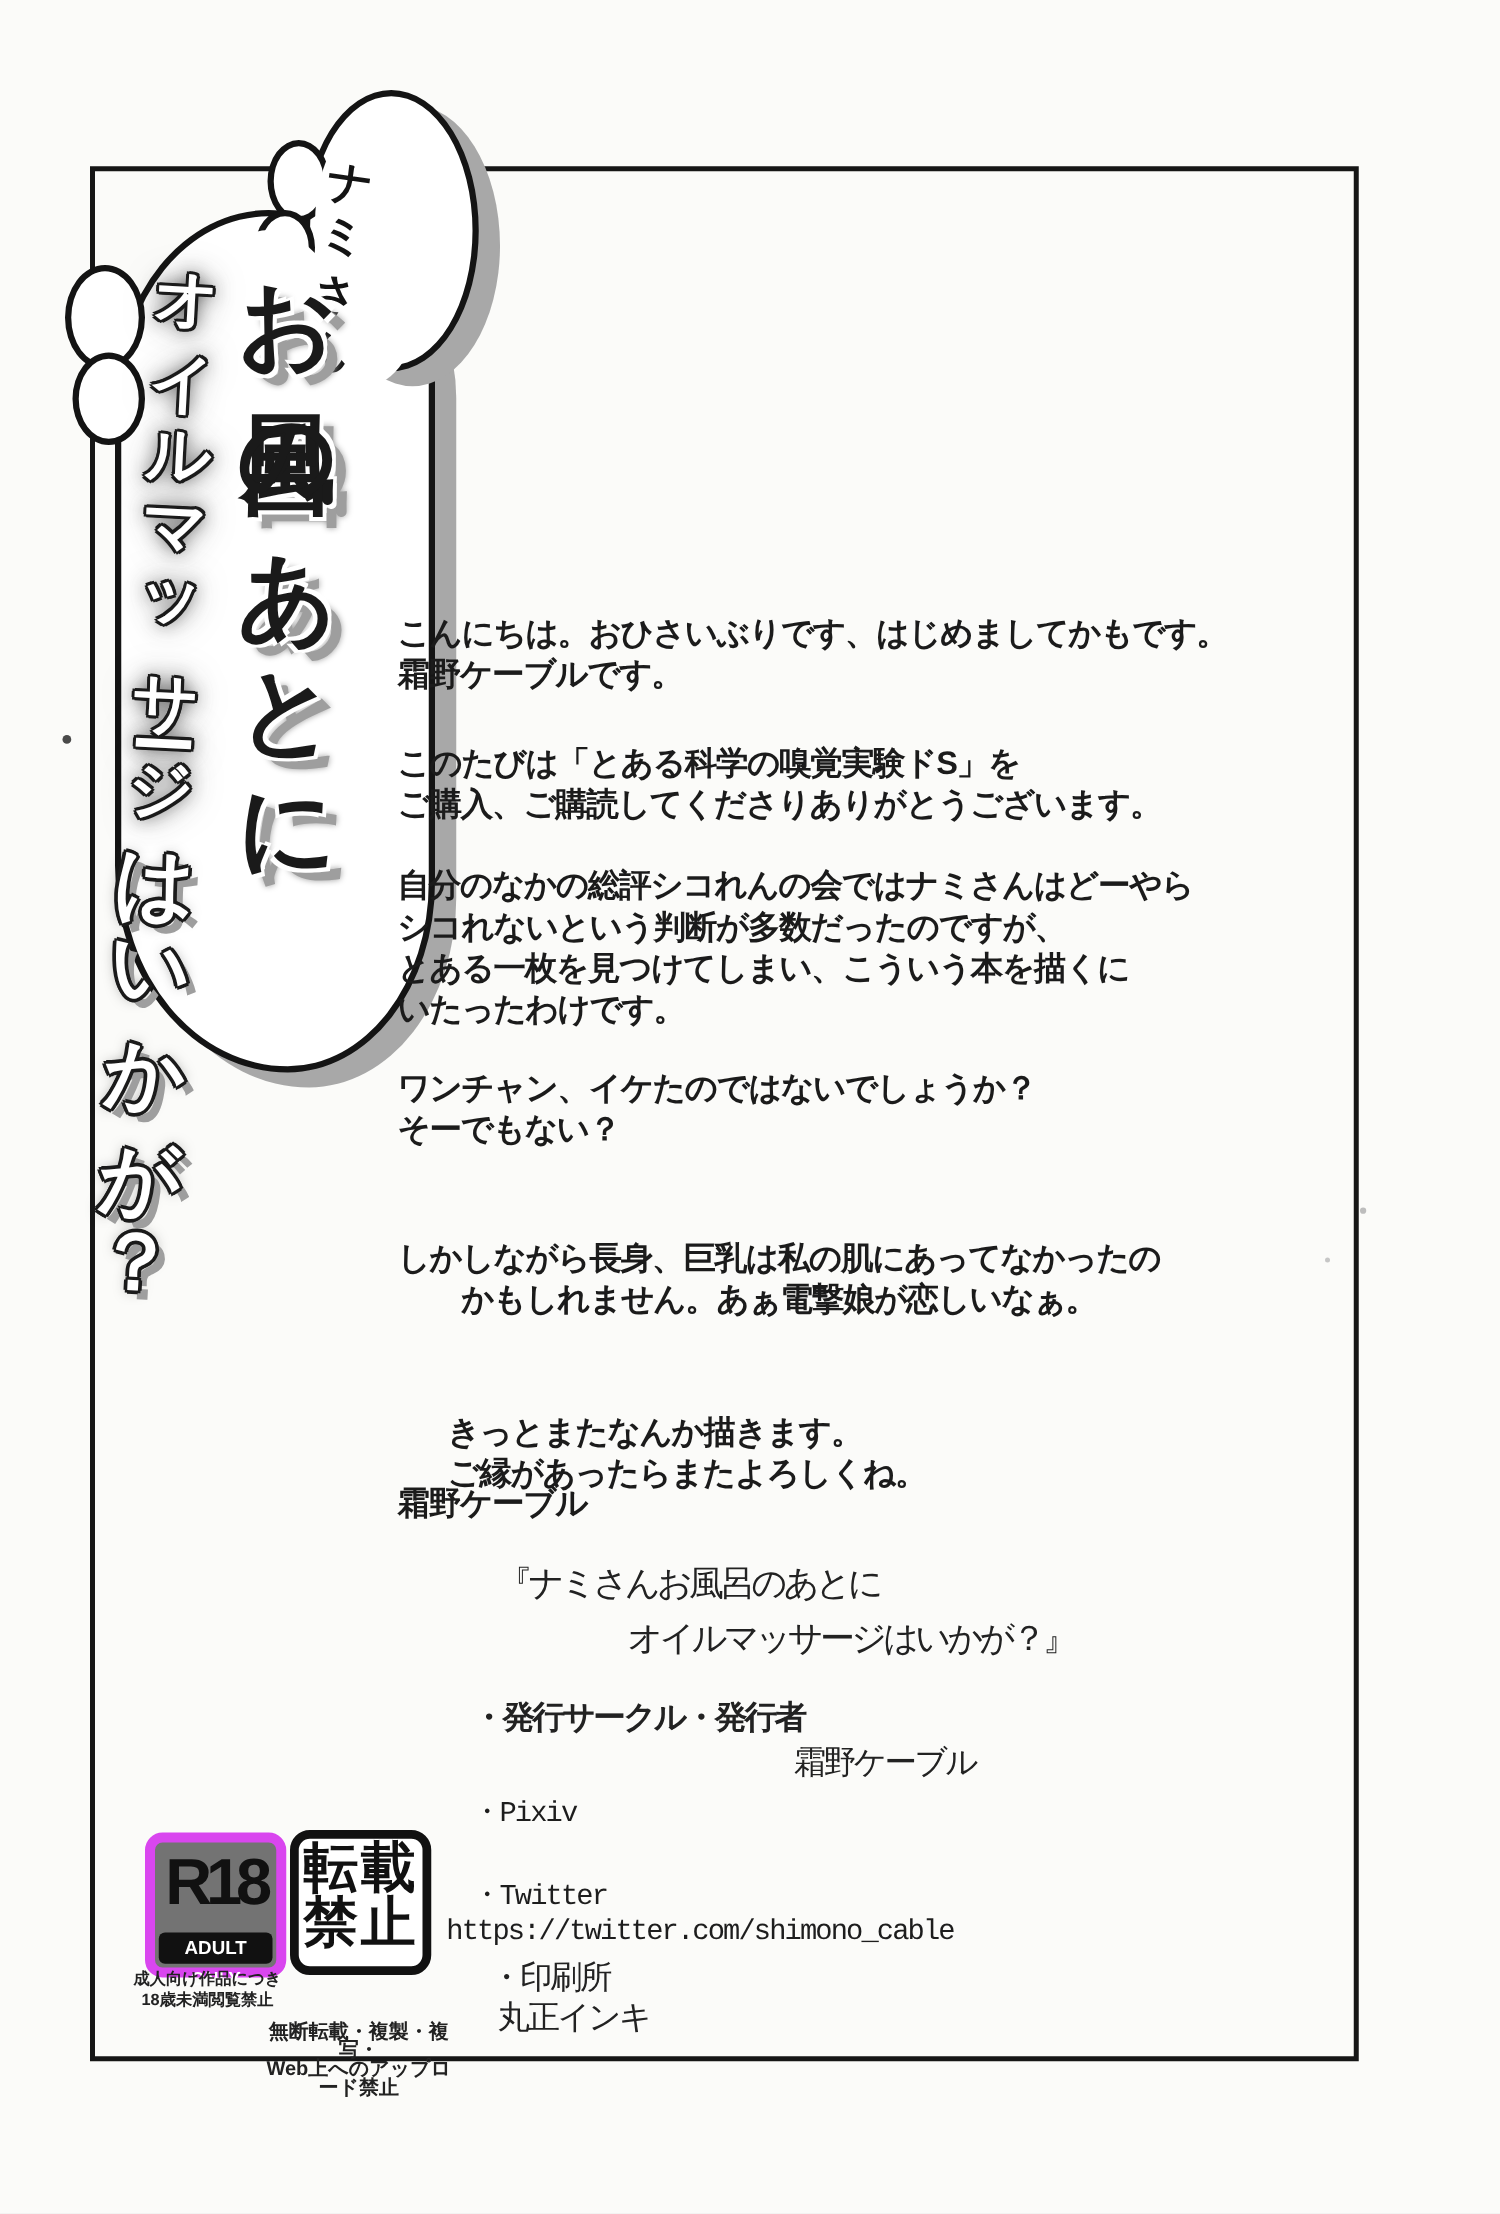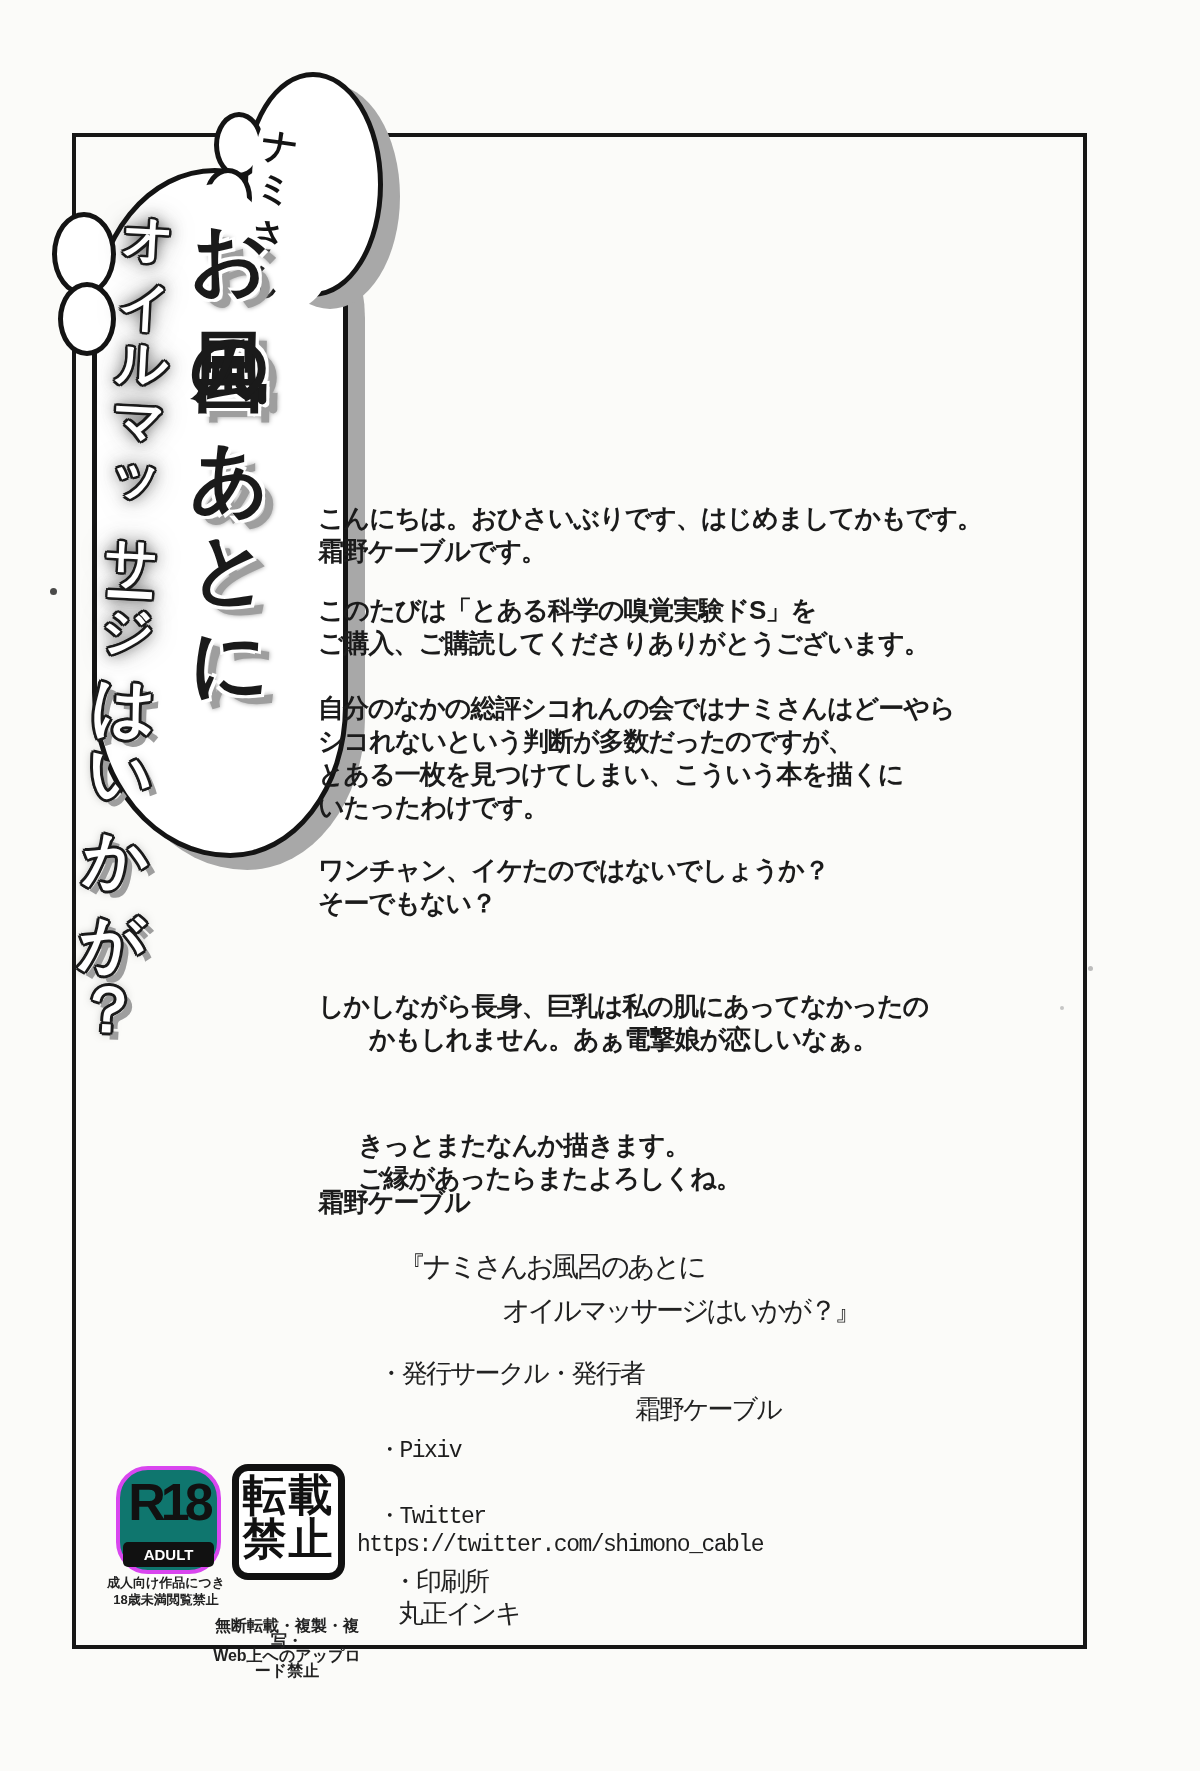--- a/index.html
+++ b/index.html
@@ -34,22 +34,22 @@
   
   .para{left:318px;z-index:4;font-weight:700;font-size:26px;line-height:33px;
     letter-spacing:-1px;color:#1b1b1b;white-space:nowrap;}
   
   .serif-jp{font-family:"Liberation Serif","DejaVu Serif",serif;color:#222;
     font-size:26px;letter-spacing:-2px;z-index:4;white-space:nowrap;}
   .title-jp{font-size:28px;letter-spacing:-3px;}
   .mono{font-family:"Liberation Mono","DejaVu Sans Mono",monospace;color:#1d1d1d;
     font-size:23px;letter-spacing:-1.5px;z-index:4;white-space:nowrap;}
   
-  .stamp-r18{left:116px;top:1466px;width:97px;height:100px;border:4px solid #d946ef;
-    border-radius:32px;background:#0f766e;z-index:4;}
+  .stamp-r18{left:116px;top:1466px;width:97px;height:100px;border:8px solid #d946ef;
+    border-radius:14px;background:#737373;z-index:4;}
   .r18-big{position:absolute;top:0px;left:0;right:0;text-align:center;
     font-weight:900;font-size:52px;letter-spacing:-5px;color:#111;line-height:64px;}
   .r18-bar{position:absolute;left:3px;right:3px;bottom:3px;height:25px;background:#111;
     border-radius:5px;color:#fff;text-align:center;font-weight:800;font-size:15px;line-height:25px;letter-spacing:0px;}
   .stamp-cap{z-index:4;font-weight:700;color:#222;text-align:center;}
   .cap-r18{left:96px;top:1574px;width:140px;font-size:13px;line-height:17px;}
   .stamp-norepost{left:232px;top:1464px;width:99px;height:102px;border:7px solid #111;
     border-radius:16px;background:#fff;z-index:4;text-align:center;}
   .norepost-line{font-weight:900;font-size:44px;line-height:44px;letter-spacing:2px;color:#111;}
   .norepost-line:first-child{margin-top:2px;}
@@ -72,21 +72,21 @@
   <div class="abs cover" style="left:104px;top:184px;width:222px;height:646px;"></div>
   <div class="abs cover" style="left:252px;top:86px;width:112px;height:186px;"></div>
   <div class="abs cover" style="left:246px;top:200px;width:86px;height:110px;"></div>
 
   <div class="abs vtext t-namisan">ナミさん、</div>
   <div class="abs vtext t-ofuro">お風呂のあとに</div>
   <div class="abs vtext t-oilcol">
     <span class="t-oil">オイルマッサージ</span><span class="t-haikaga">はいかが？</span>
   </div>
 
-  <div class="abs para" style="top:490px;margin-top:12px;">
+  <div class="abs para" style="top:490px;">
     <div>こんにちは。おひさいぶりです、はじめましてかもです。</div>
     <div>霜野ケーブルです。</div>
   </div>
   <div class="abs para" style="top:594px;">
     <div>このたびは「とある科学の嗅覚実験ドS」を</div>
     <div>ご購入、ご購読してくださりありがとうございます。</div>
   </div>
   <div class="abs para" style="top:692px;">
     <div>自分のなかの総評シコれんの会ではナミさんはどーやら</div>
     <div>シコれないという判断が多数だったのですが、</div>
@@ -102,21 +102,21 @@
     <div>かもしれません。あぁ電撃娘が恋しいなぁ。</div>
   </div>
   <div class="abs para" style="top:1129px;margin-left:40px;">
     <div>きっとまたなんか描きます。</div>
     <div>ご縁があったらまたよろしくね。</div>
   </div>
   <div class="abs para" style="top:1186px;">霜野ケーブル</div>
 
   <div class="abs serif-jp title-jp" style="left:398px;top:1248px;">『ナミさんお風呂のあとに</div>
   <div class="abs serif-jp title-jp" style="left:478px;top:1292px;margin-left:24px;">オイルマッサージはいかが？』</div>
-  <div class="abs serif-jp" style="left:378px;top:1356px;">・発行サークル・発行者</div>
+  <div class="abs serif-jp" style="left:378px;top:1356px;font-weight:bold;">・発行サークル・発行者</div>
   <div class="abs serif-jp" style="left:635px;top:1392px;">霜野ケーブル</div>
   <div class="abs mono" style="left:378px;top:1434px;">・Pixiv</div>
   <div class="abs mono" style="left:378px;top:1500px;">・Twitter</div>
   <div class="abs mono" style="left:357px;top:1532px;">https://twitter.com/shimono_cable</div>
   <div class="abs serif-jp" style="left:392px;top:1564px;">・印刷所</div>
   <div class="abs serif-jp" style="left:398px;top:1596px;">丸正インキ</div>
 
   <div class="abs stamp-r18">
     <div class="r18-big">R18</div>
     <div class="r18-bar">ADULT ONLY</div>

